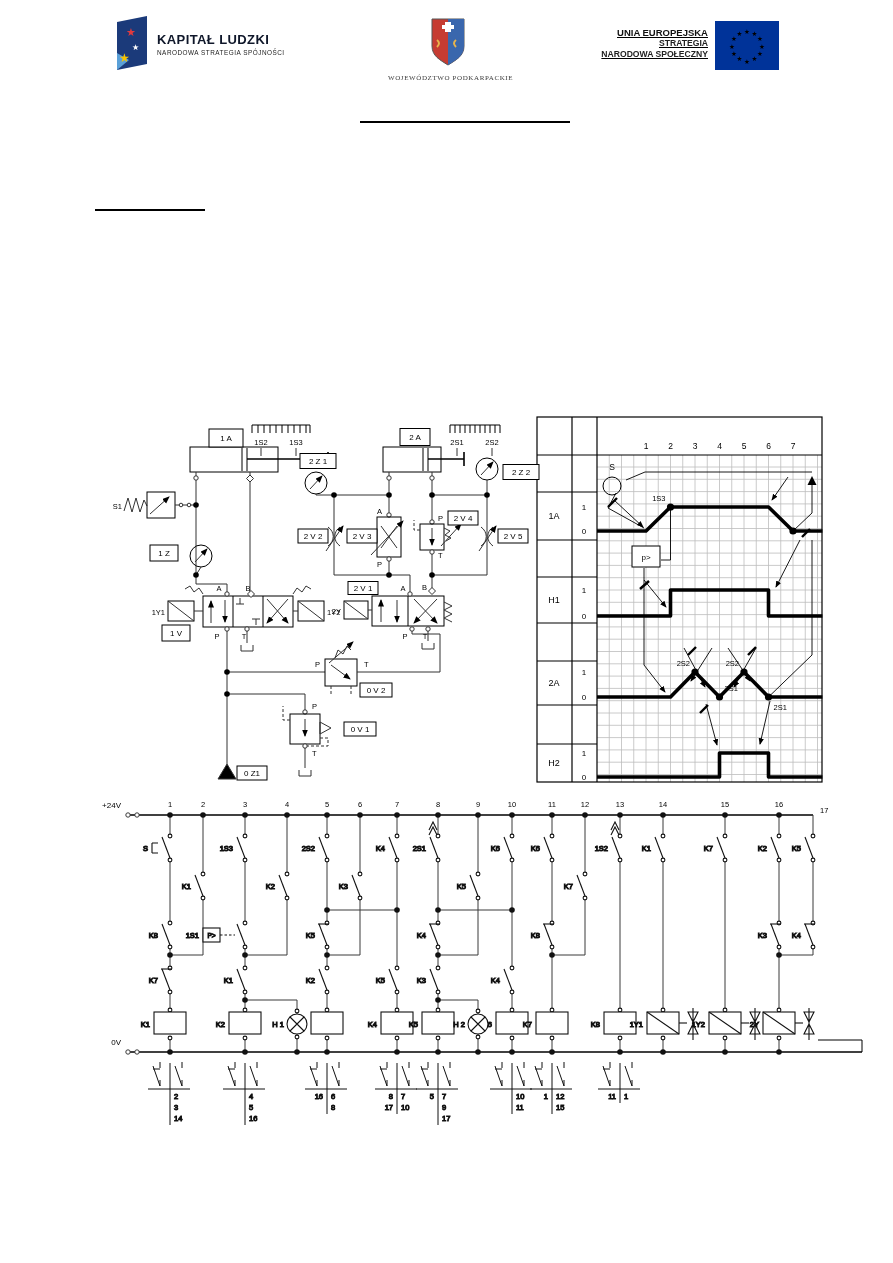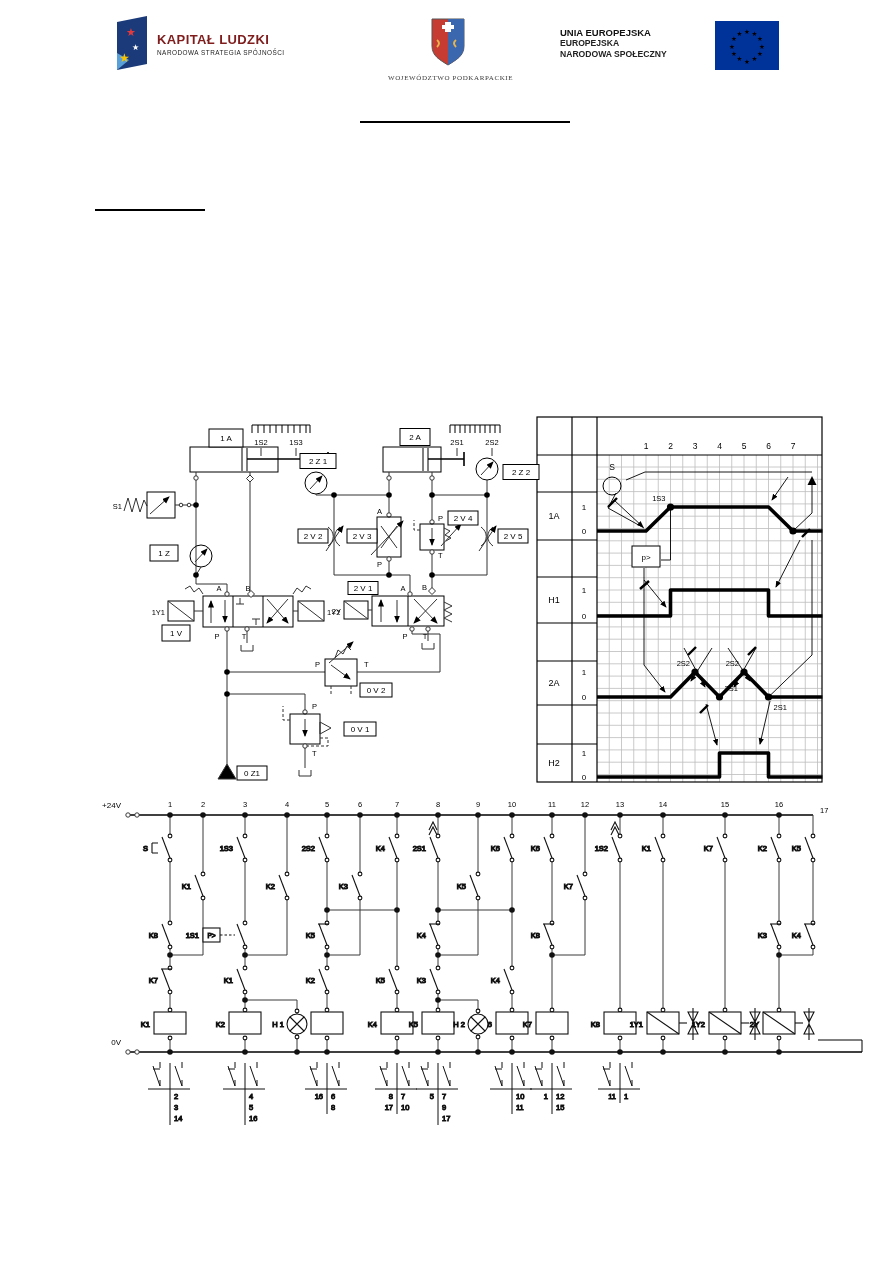--- a/index.html
+++ b/index.html
@@ -1,25 +1,25 @@
 <!DOCTYPE html>
 <html><head>
 <meta charset="utf-8">
 <style>
   html,body{margin:0;padding:0;background:#e8e8e8;}
   .page{position:relative;width:893px;height:1263px;background:#fff;margin:0 auto;
         font-family:"Liberation Sans",sans-serif;overflow:hidden;}
   .hdr{position:absolute;left:0;top:0;width:893px;height:110px;}
   .logo-kl{position:absolute;left:115px;top:15px;display:flex;align-items:center;gap:8px;}
-  .kl-text .t1{font-size:13px;font-weight:bold;letter-spacing:.4px;color:#7f1d1d;}
+  .kl-text .t1{font-size:13px;font-weight:bold;letter-spacing:.4px;color:#0f172a;}
   .kl-text .t2{font-size:6.4px;letter-spacing:.5px;color:#222;margin-top:2px;}
   .logo-woj{position:absolute;left:388px;top:18px;width:120px;text-align:center;}
   .woj-t{font-family:"Liberation Serif",serif;font-size:7px;letter-spacing:.6px;color:#3a3a3a;margin-top:4px;white-space:nowrap;}
   .logo-eu{position:absolute;left:560px;top:21px;display:flex;gap:7px;}
-  .eu-text{text-align:left;width:148px;padding-top:6px;}
+  .eu-text{text-align:right;width:148px;padding-top:6px;text-decoration:underline;}
   .eu-text .e1{font-size:9.5px;font-weight:bold;color:#111;}
   .eu-text .e2,.eu-text .e3{font-size:8.6px;font-weight:bold;color:#222;line-height:11px;}
   svg text{font-family:"Liberation Sans",sans-serif;}
   .rule{position:absolute;background:#000;}
 </style>
 </head>
 <body>
 
 <div class="page">
 
@@ -43,21 +43,21 @@
         <path d="M17,1 h16 v27 c0,10 -8,14 -16,19 Z" fill="#3a67ad"></path>
         <rect x="14" y="4" width="6" height="10" fill="#fff"></rect>
         <rect x="11" y="7" width="12" height="4" fill="#fff"></rect>
         <path d="M6,22 q4,3 0,7 M25,22 q-4,3 0,7" stroke="#e8b54c" stroke-width="2" fill="none"></path>
       </svg>
       <div class="woj-t">WOJEWÓDZTWO PODKARPACKIE</div>
     </div>
     <div class="logo-eu">
       <div class="eu-text">
         <div class="e1">UNIA EUROPEJSKA</div>
-        <div class="e2">EUROPEJSKA</div>
+        <div class="e2">STRATEGIA</div>
         <div class="e3">NARODOWA SPOŁECZNY</div>
       </div>
       <svg width="64" height="49" viewBox="0 0 64 49">
         <rect x="0" y="0" width="64" height="49" fill="#003399"></rect>
         <g id="eu-stars" fill="#ffcc00">
             <text x="29" y="12.5" font-size="6.5" text-anchor="start" fill="#000">★</text>
             <text x="36.5" y="14.50961894323342" font-size="6.5" text-anchor="start" fill="#000">★</text>
             <text x="41.99038105676658" y="20" font-size="6.5" text-anchor="start" fill="#000">★</text>
             <text x="44" y="27.5" font-size="6.5" text-anchor="start" fill="#000">★</text>
             <text x="41.99038105676658" y="35" font-size="6.5" text-anchor="start" fill="#000">★</text>

